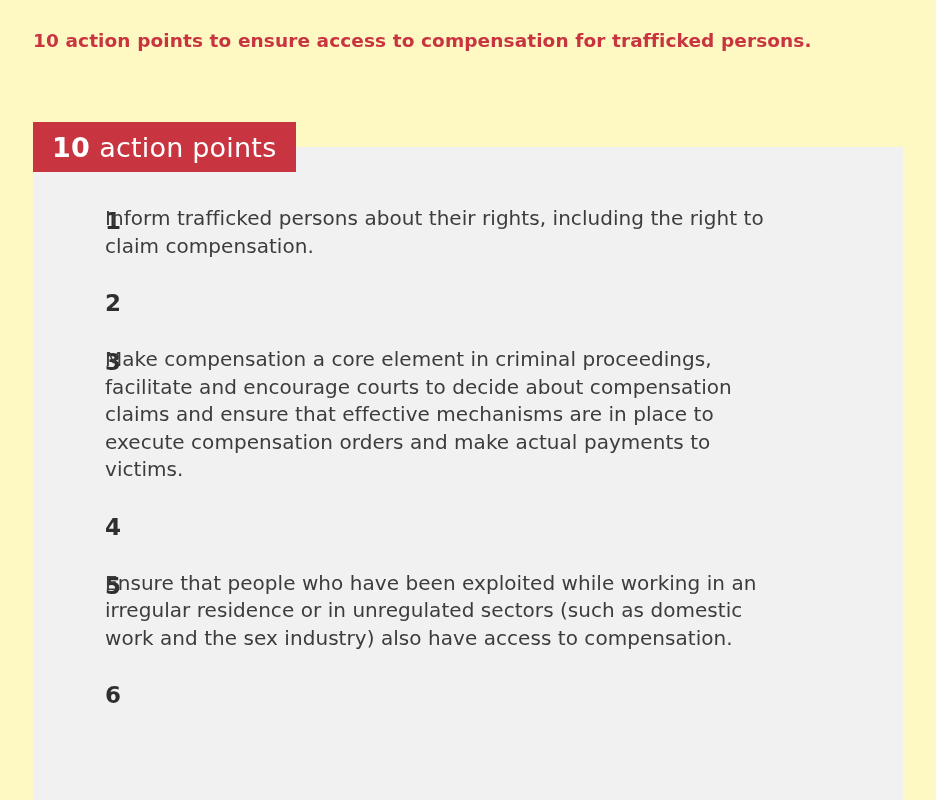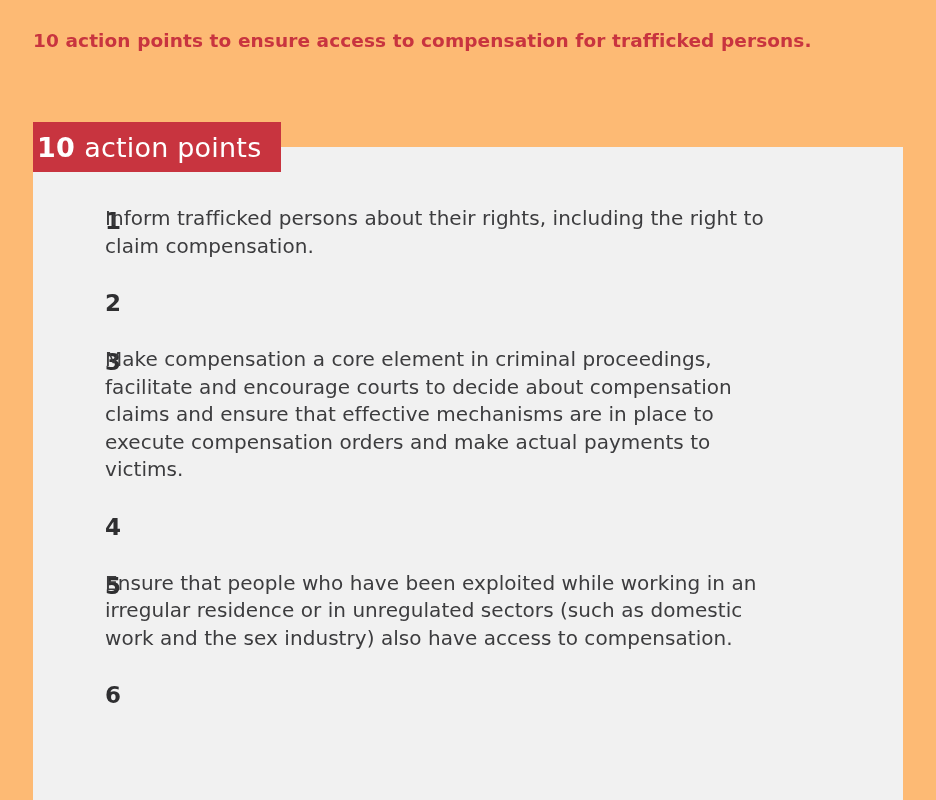--- a/index.html
+++ b/index.html
@@ -12,21 +12,21 @@
     height: 800px;
     overflow: hidden;
     font-family: "DejaVu Sans", sans-serif;
     color: #3a3a3c;
   }
 
   .page {
     position: relative;
     width: 936px;
     height: 800px;
-    background: #fdba74;
+    background: #fef9c3;
   }
 
   
   .doc-title {
     position: absolute;
     left: 33px;
     top: 30px;
     font-family: "DejaVu Sans", sans-serif;
     font-size: 18.5px;
     font-weight: bold;
@@ -48,21 +48,21 @@
   
   .banner {
     position: absolute;
     left: 33px;
     top: 122px;
     height: 50px;
     background: #c8343f;
     color: #ffffff;
     display: flex;
     align-items: center;
-    padding: 0 20px 0 4px;
+    padding: 0 20px 0 19px;
     box-sizing: border-box;
   }
   .banner-num {
     font-size: 27px;
     font-weight: bold;
     line-height: 1;
     letter-spacing: 0.3px;
   }
   .banner-text {
     font-size: 27px;

